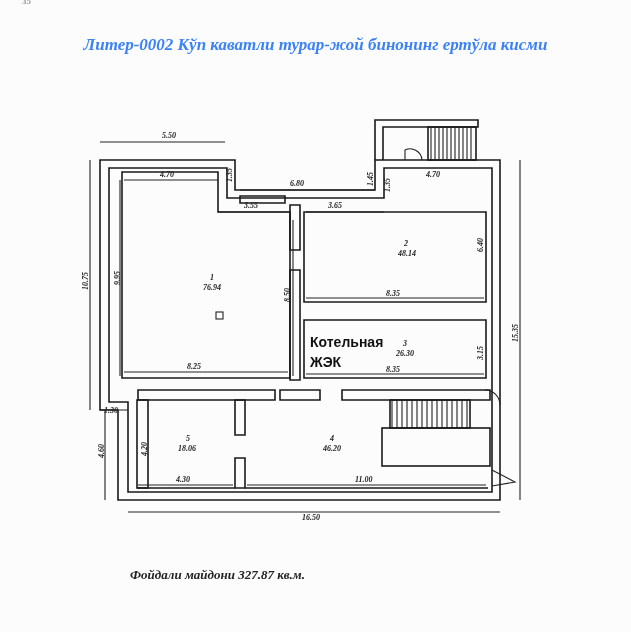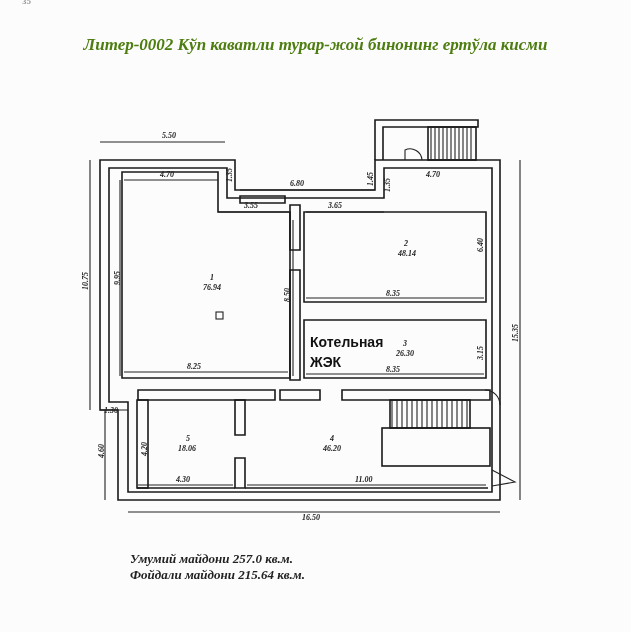--- a/index.html
+++ b/index.html
@@ -1,18 +1,18 @@
 <!DOCTYPE html>
 <html><head>
 <meta charset="utf-8">
 <style>
   html, body { margin:0; padding:0; background:#fdfdfd; }
   #page { position:relative; width:631px; height:632px; overflow:hidden; background:#fcfcfc;font-weight:bold; }
   .title { position:absolute; left:0; width:631px; top:35px; text-align:center;
-    font-family:"Liberation Serif", serif; font-style:italic; font-size:17px; color:#4d7c0f; }
+    font-family:"Liberation Serif", serif; font-style:italic; font-size:17px; color:#3b82f6; }
   .footer { position:absolute; left:130px; font-family:"Liberation Serif", serif; font-style:italic; font-size:13px; color:#222; }
   svg { position:absolute; left:0; top:0; }
   svg .w { fill:none; stroke:#1a1a1a; stroke-width:1.6; }
   svg .d { fill:none; stroke:#222; stroke-width:1.1; }
   svg .t { font-family:"Liberation Serif", serif; font-style:italic; font-size:8px; fill:#222; }
   svg .lbl { font-family:"Liberation Sans", sans-serif; font-size:14px; fill:#111; }
   .corner-mark { position:absolute; left:22px; top:-4px; font-family:"Liberation Serif", serif; font-size:9px; color:#999; }
 </style>
 </head>
 <body>
@@ -116,15 +116,14 @@
     <text class="t" x="396" y="356">26.30</text>
     <text class="t" x="330" y="441">4</text>
     <text class="t" x="323" y="451">46.20</text>
     <text class="t" x="186" y="441">5</text>
     <text class="t" x="178" y="451">18.06</text>
 
     <text class="lbl" x="310" y="347">Котельная</text>
     <text class="lbl" x="310" y="367">ЖЭК</text>
   </svg>
 
-  <div class="footer" style="top:551px;">Умумий майдони 257.0 кв.м.</div>
-  <div class="footer" style="top:567px;">Фойдали майдони 215.64 кв.м.</div>
+  <div class="footer" style="top:567px;">Фойдали майдони 327.87 кв.м.</div>
 </div>
 
 </body></html>

